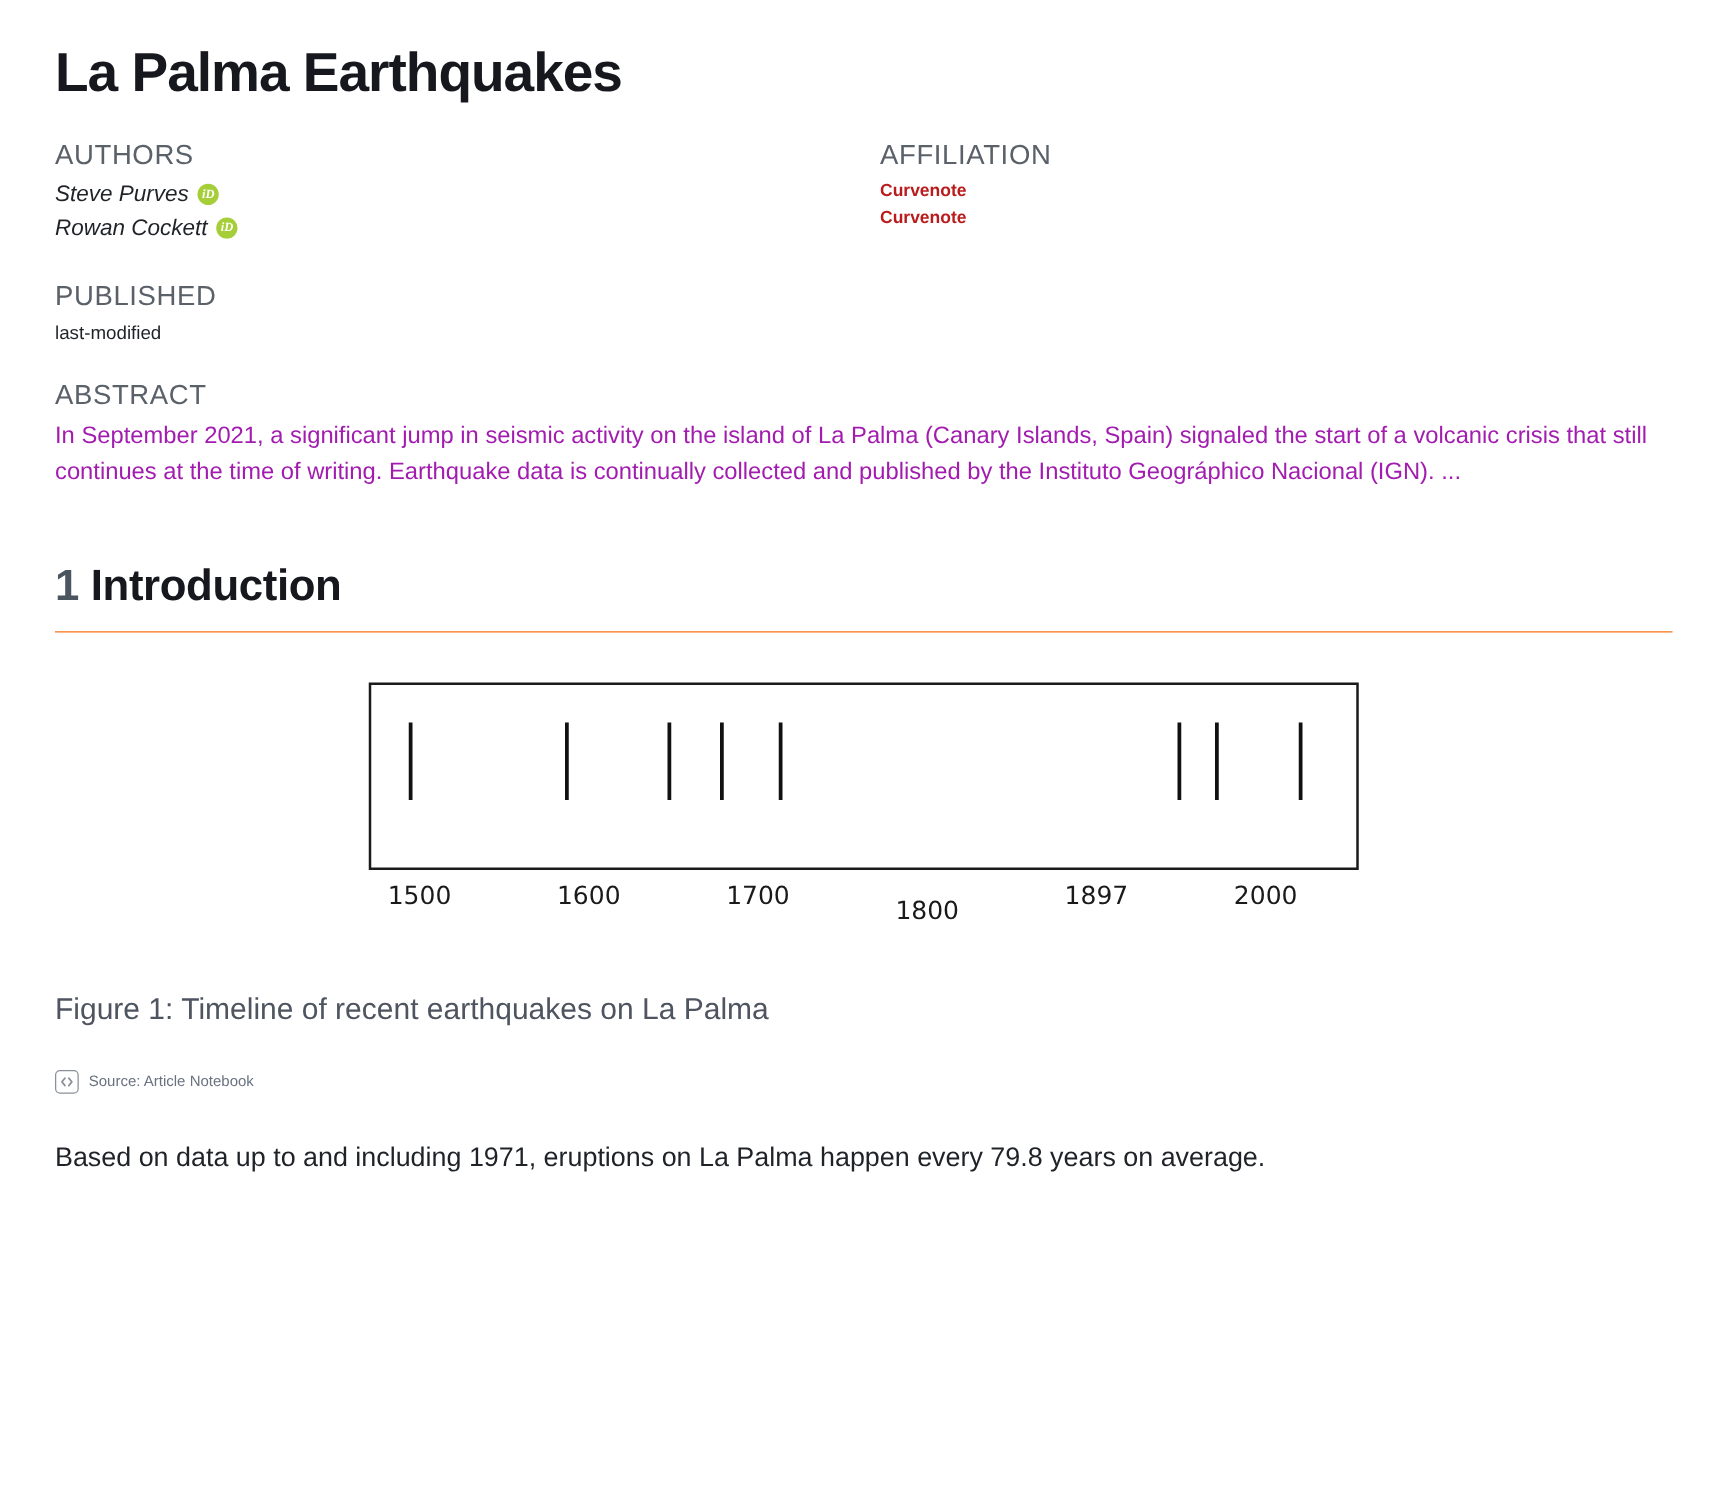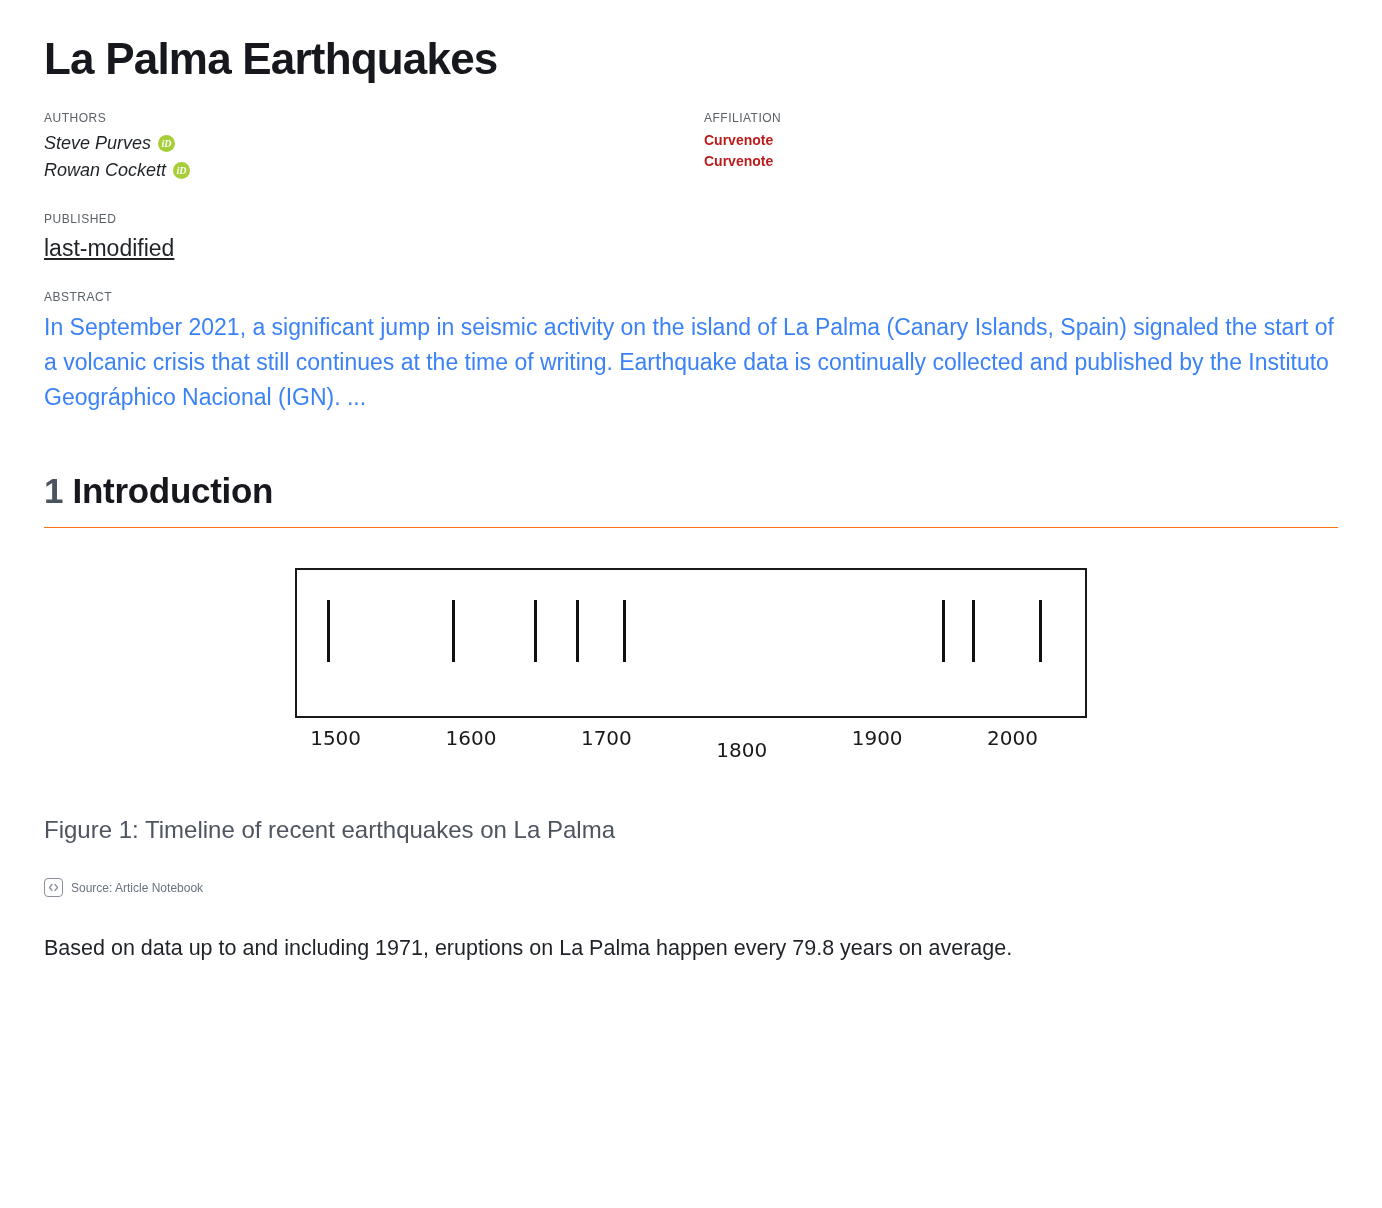--- a/index.html
+++ b/index.html
@@ -26,31 +26,30 @@
     margin: 8px 0 26px 0;
     color: #16181d;
   }
   .meta-grid {
     display: grid;
     grid-template-columns: 660px auto;
     column-gap: 0px;
     row-gap: 0px;
   }
   .meta-label {
-    font-size: 12px;
+    font-size: 22px;
     letter-spacing: 0.5px;
     color: #5a6169;
     font-weight: 400;
     margin-bottom: 6px;
   }
   .meta-value {
-    font-size: 23px;
+    font-size: 15px;
     line-height: 1.42;
     color: #1f2328;
-    text-decoration: underline;
   }
   .author-line {
     display: flex;
     align-items: center;
     gap: 7px;
     font-size: 18px;
     line-height: 1.42;
     color: #1f2328;
     margin-bottom: 2px;
     font-style: italic;
@@ -79,23 +78,23 @@
     font-size: 10px;
     font-weight: 700;
     line-height: 17px;
     text-align: center;
     font-family: "Liberation Serif", serif;
   }
   .block {
     margin-top: 26px;
   }
   .abstract-text {
-    font-size: 23px;
+    font-size: 19px;
     line-height: 1.52;
-    color: #3b82f6;
+    color: #a21caf;
     max-width: 1300px;
   }
   h2.section {
     font-size: 35px;
     font-weight: 700;
     letter-spacing: -0.3px;
     margin: 56px 0 0 0;
     padding-bottom: 16px;
     border-bottom: 1px solid #f97316;
     color: #16181d;
@@ -226,21 +225,21 @@
           <div class="tick-mark" style="left: 41.3675%;"></div>
           <div class="tick-mark" style="left: 81.8803%;"></div>
           <div class="tick-mark" style="left: 85.641%;"></div>
           <div class="tick-mark" style="left: 94.188%;"></div>
         </div>
       <div class="axis" id="plot-axis">
           <div class="axis-label" style="left: 5.12821%;">1500</div>
           <div class="axis-label" style="left: 22.2222%;">1600</div>
           <div class="axis-label" style="left: 39.3162%;">1700</div>
           <div class="axis-label" style="left: 56.4103%; margin-top: 12px;">1800</div>
-          <div class="axis-label" style="left: 73.5043%;">1900</div>
+          <div class="axis-label" style="left: 73.5043%;">1897</div>
           <div class="axis-label" style="left: 90.5983%;">2000</div>
         </div>
     </div>
   </div>
 
   <div class="fig-caption">Figure 1: Timeline of recent earthquakes on La Palma</div>
 
   <div class="source-line">
     <span class="src-icon">
       <svg width="11" height="9" viewBox="0 0 11 9" aria-hidden="true">

